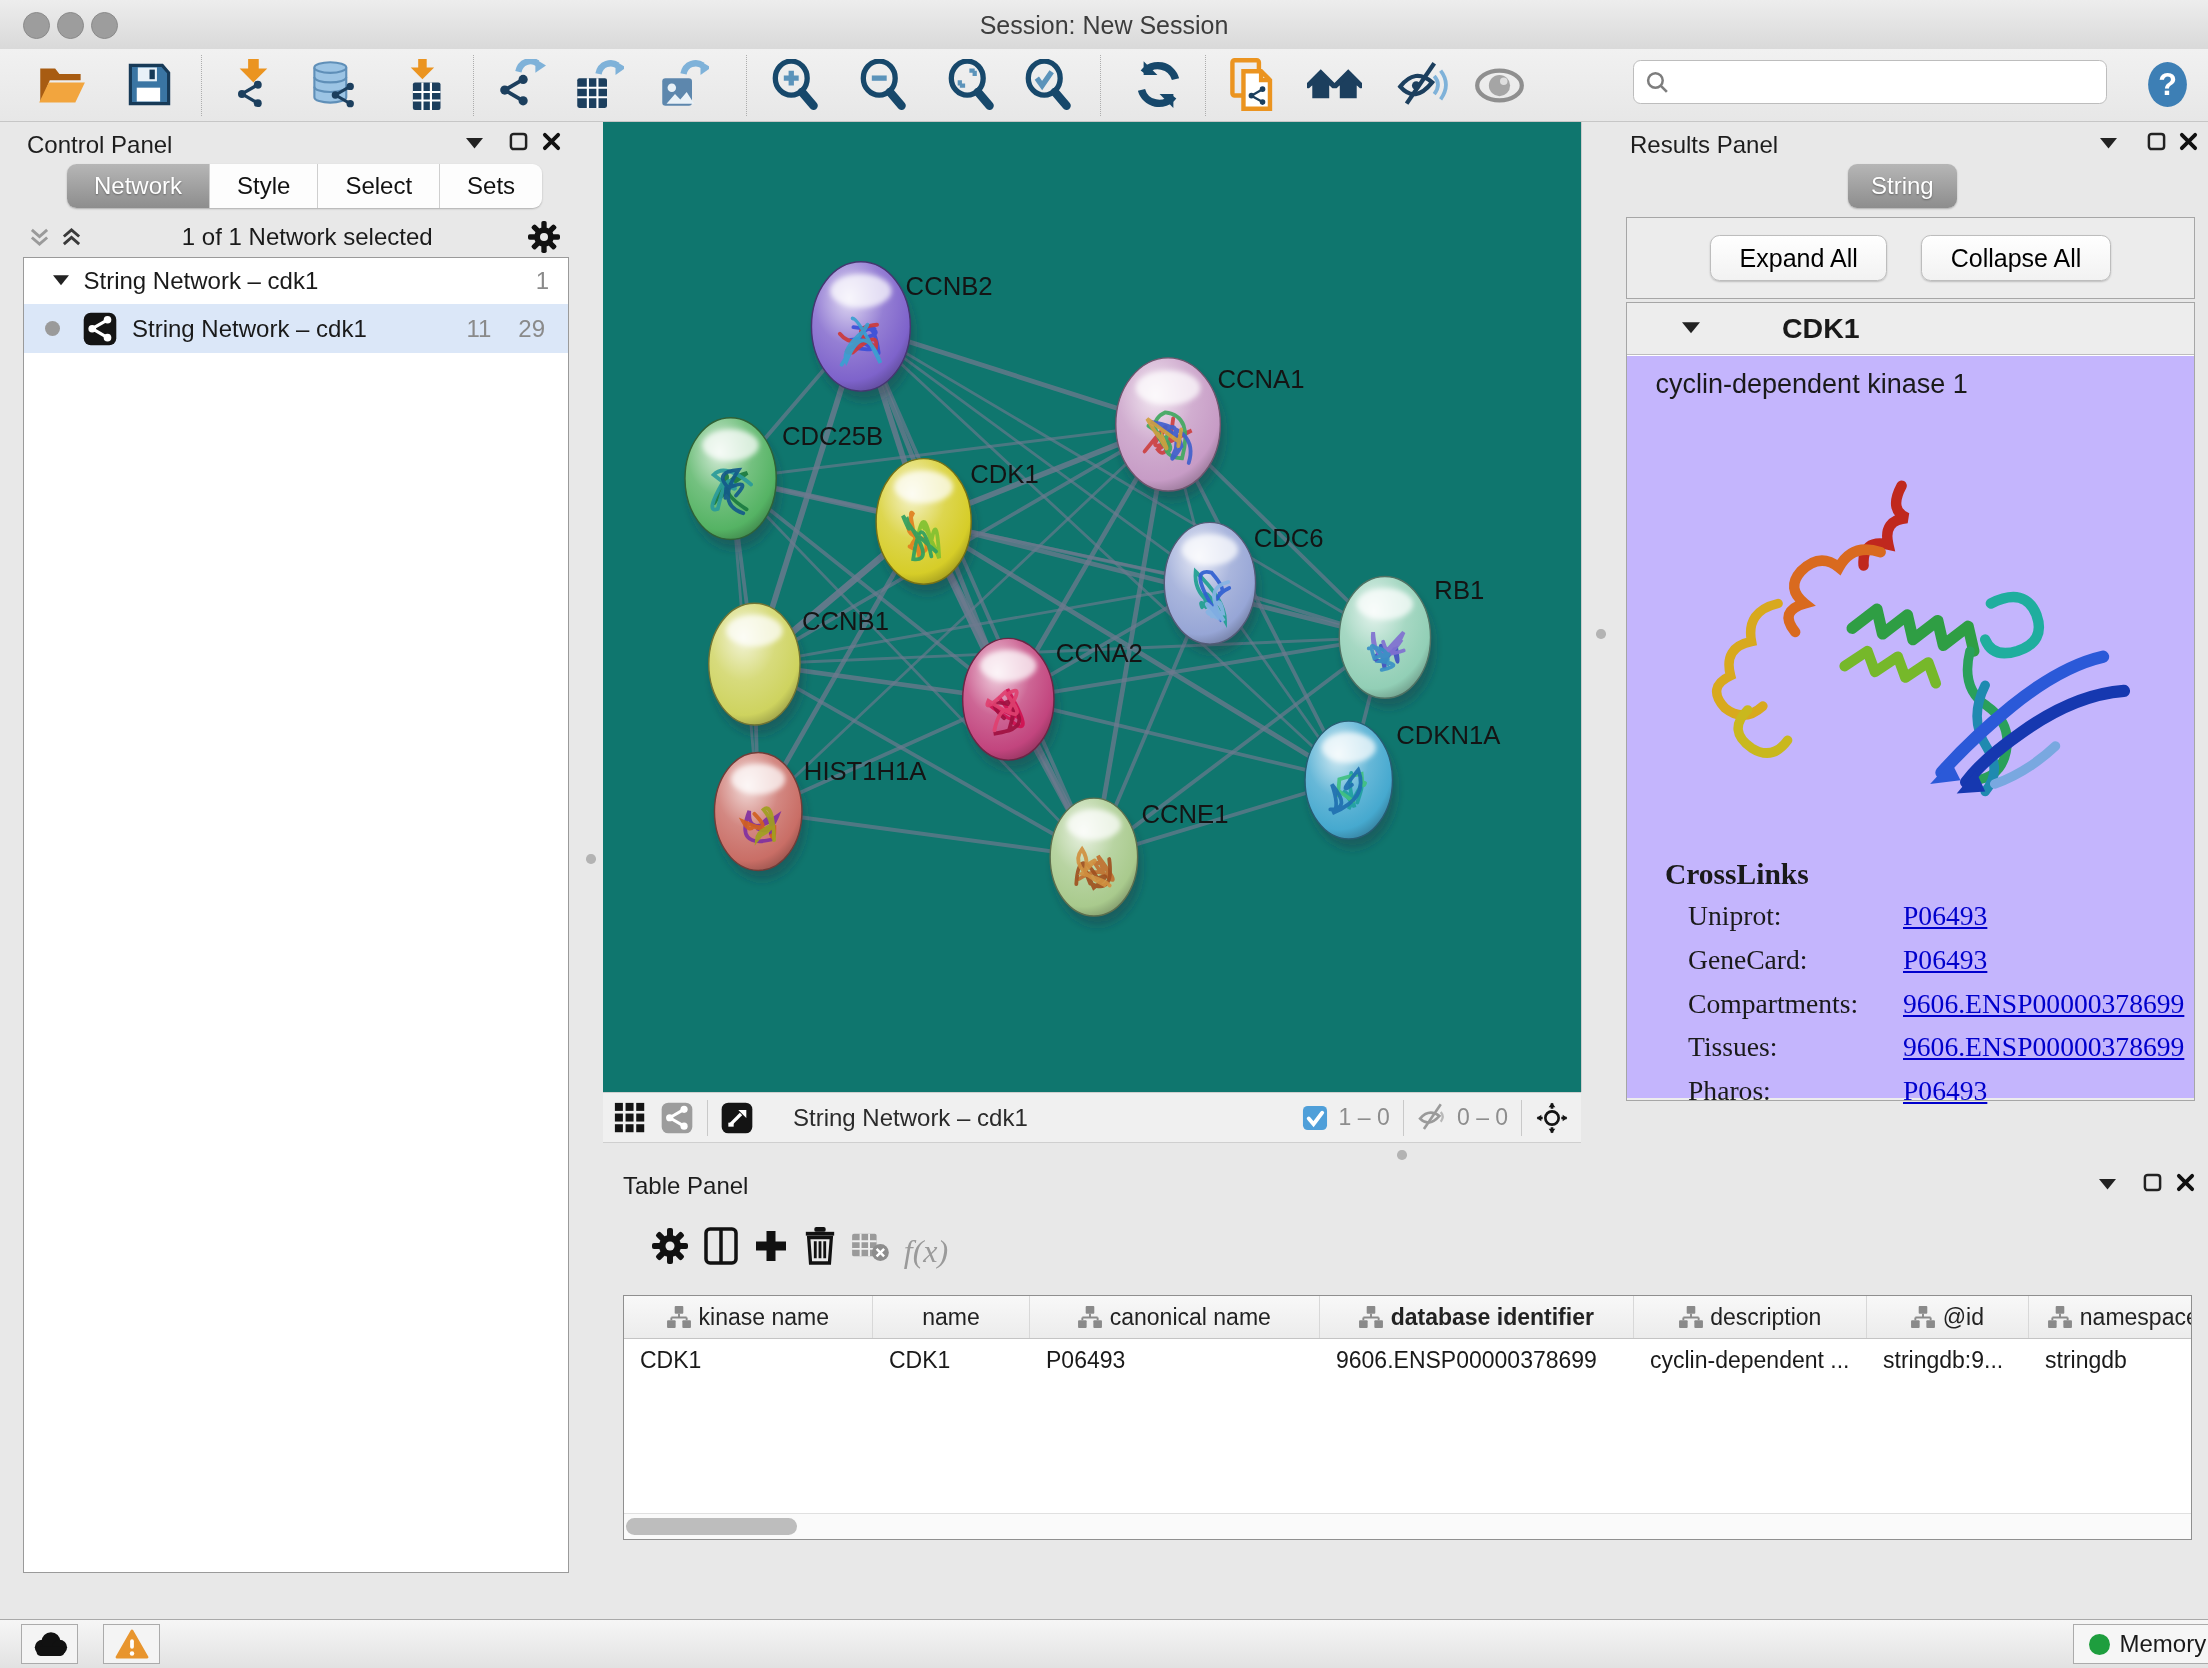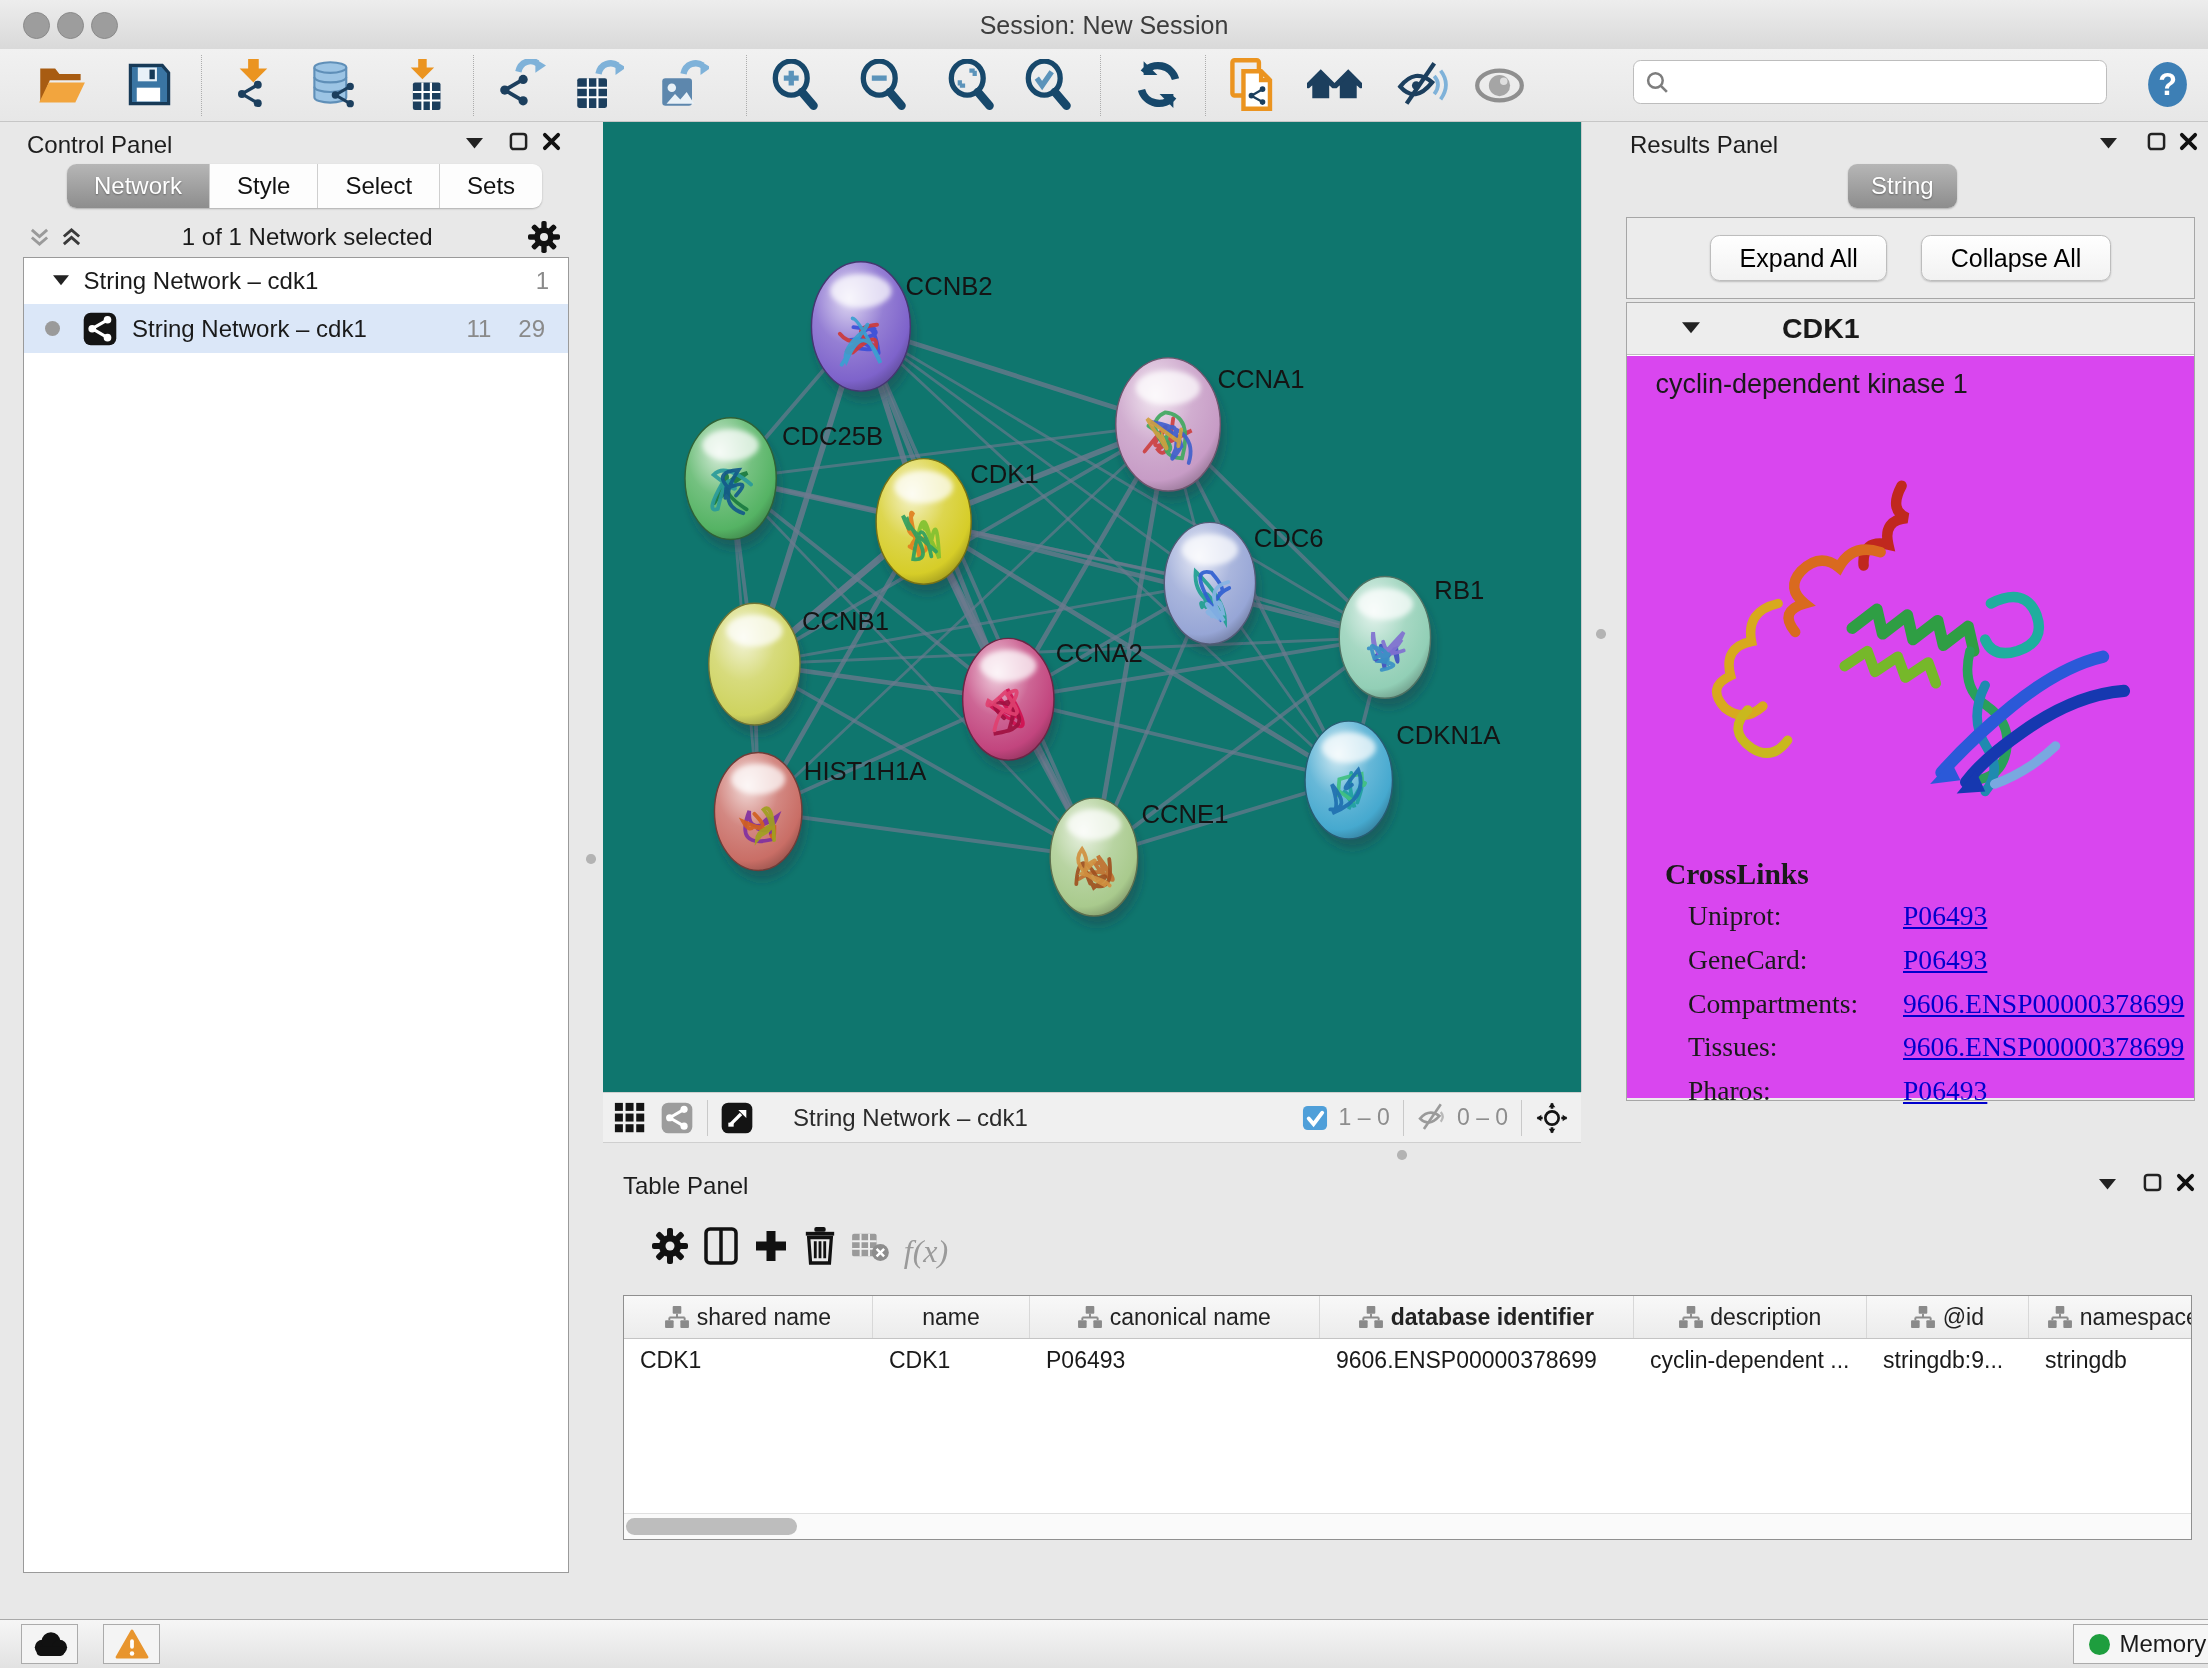--- a/index.html
+++ b/index.html
@@ -44,21 +44,21 @@
   .badge-txt{font-size:23px;color:#8d8d8d;margin-left:7.6px;}
   
   #rp-title{left:1630px;top:131px;}
   #rp-tab{left:1848px;top:164px;border-radius:9px;}
   #rp-box1{left:1626px;top:217px;width:569px;height:82px;border:1.9px solid #a6a6a6;background:#ececec;
     box-sizing:border-box;display:flex;align-items:center;justify-content:center;gap:34px;}
   .rp-btn{background:linear-gradient(#ffffff,#f2f2f2);border:1px solid #bdbdbd;border-radius:9.5px;
     font-size:25px;padding:7.6px 28.5px;box-shadow:0 1px 1.9px rgba(0,0,0,.2);cursor:pointer;}
   #rp-box2{left:1626px;top:302px;width:569px;height:799px;border:1.9px solid #a6a6a6;background:#ededed;box-sizing:border-box;}
   #rp-entry-hdr{display:flex;align-items:center;height:51px;border-bottom:1.9px solid #bdbdbd;}
-  #rp-entry-body{background:#d946ef;height:742px;position:relative;border-top:1px solid #fff;}
+  #rp-entry-body{background:#c4b5fd;height:742px;position:relative;border-top:1px solid #fff;}
   #rp-desc{left:28.5px;top:13.3px;font-size:27px;}
   .xl{font-family:"Liberation Serif",serif;}
   #xl-title{left:38px;top:502px;font-size:29.5px;font-weight:bold;}
   .xl-row{position:absolute;left:61px;font-size:27.6px;}
   .xl-label{display:inline-block;width:215px;}
   .xl-link{color:#0000cc;text-decoration:underline;cursor:pointer;}
   
   #tp-title{left:623px;top:1172px;}
   .tp-tool{top:1221px;width:49px;height:49px;display:flex;align-items:center;justify-content:center;cursor:pointer;}
   #fx-label{font-family:"Liberation Serif",serif;font-style:italic;font-size:32px;color:#9a9a9a;margin-top:11px;}
@@ -746,21 +746,21 @@
   </div>
   <div class="abs tp-tool" style="left:892px;width:68px">
     <span id="fx-label">f(x)</span>
   </div>
   <div id="tp-box" class="abs">
     <div id="tp-head">
         <div class="th" style="width: 249px;">
           <svg width="24" height="22" viewBox="0 0 25 23">
             <use href="#ic-tree"></use>
           </svg>
-          <span>shared name</span>
+          <span>kinase name</span>
         </div>
         <div class="th" style="width: 157px;">
           <span>name</span>
         </div>
         <div class="th" style="width: 290px;">
           <svg width="24" height="22" viewBox="0 0 25 23">
             <use href="#ic-tree"></use>
           </svg>
           <span>canonical name</span>
         </div>

